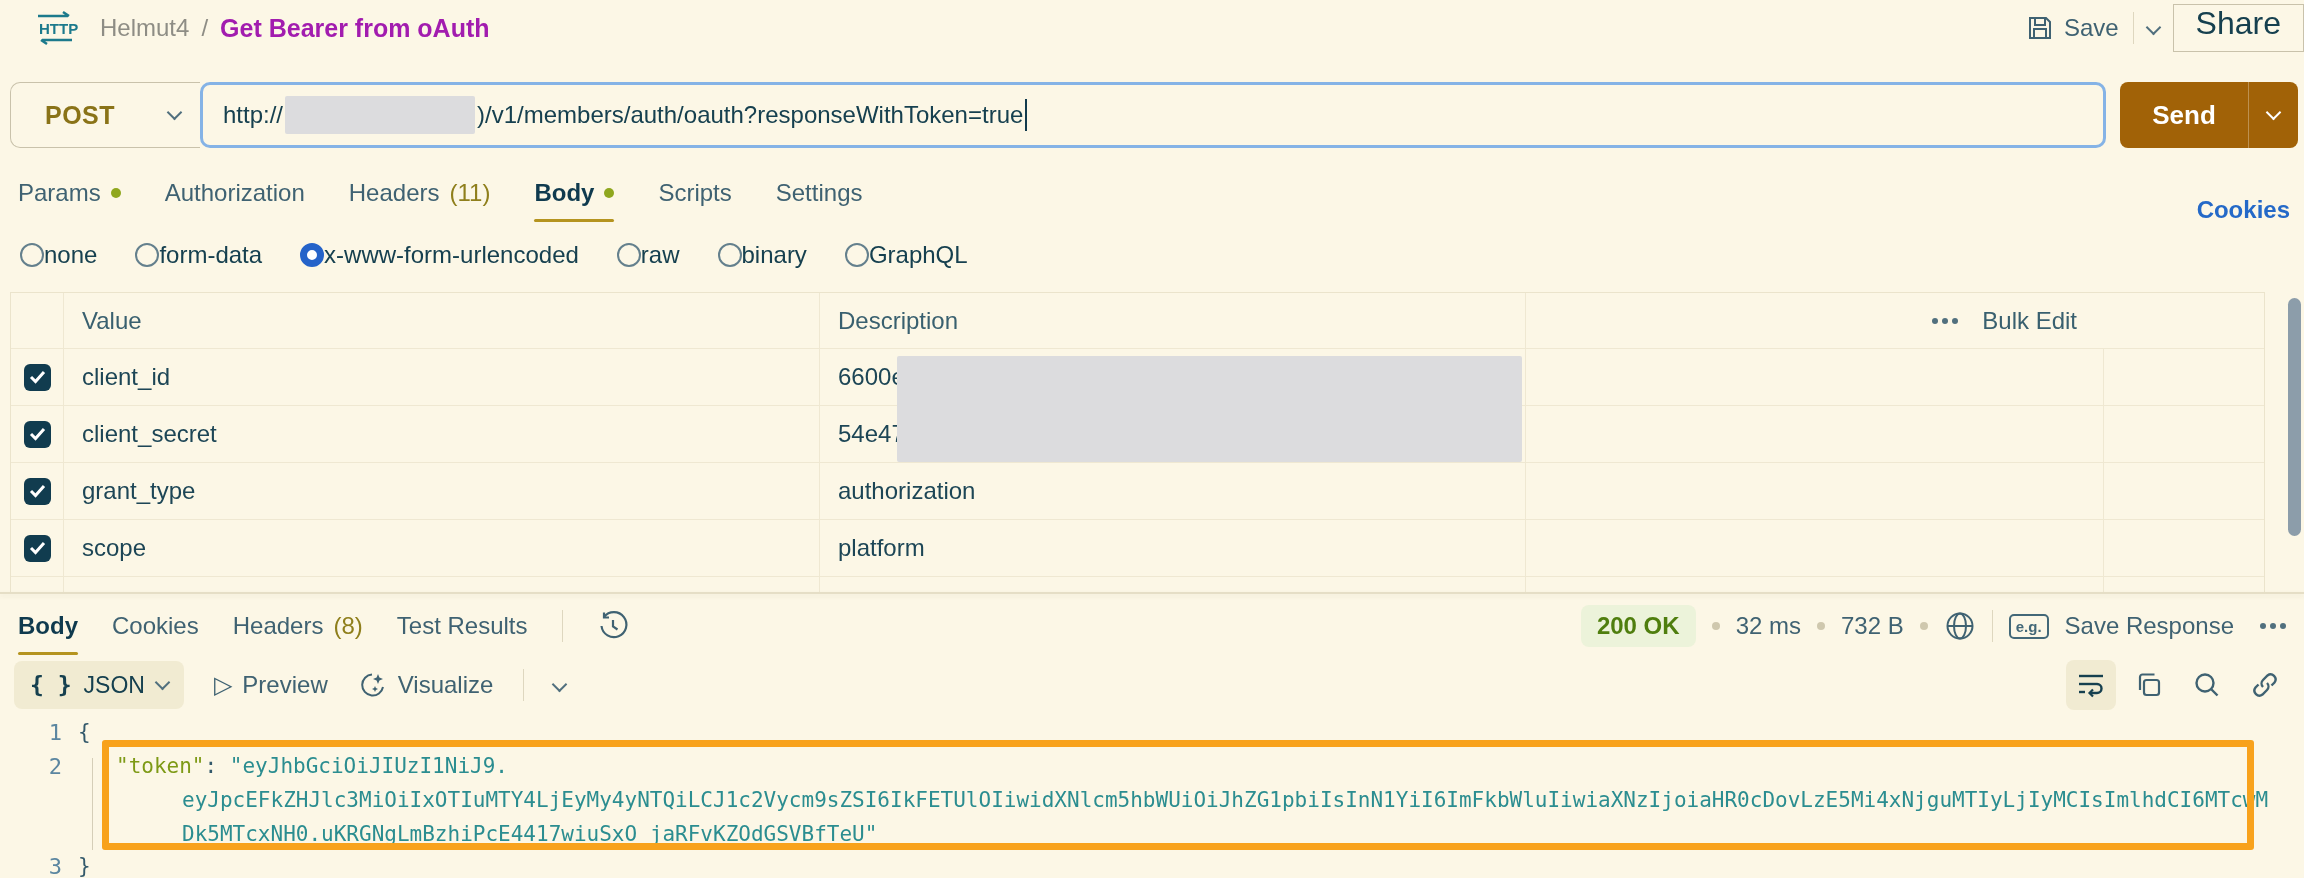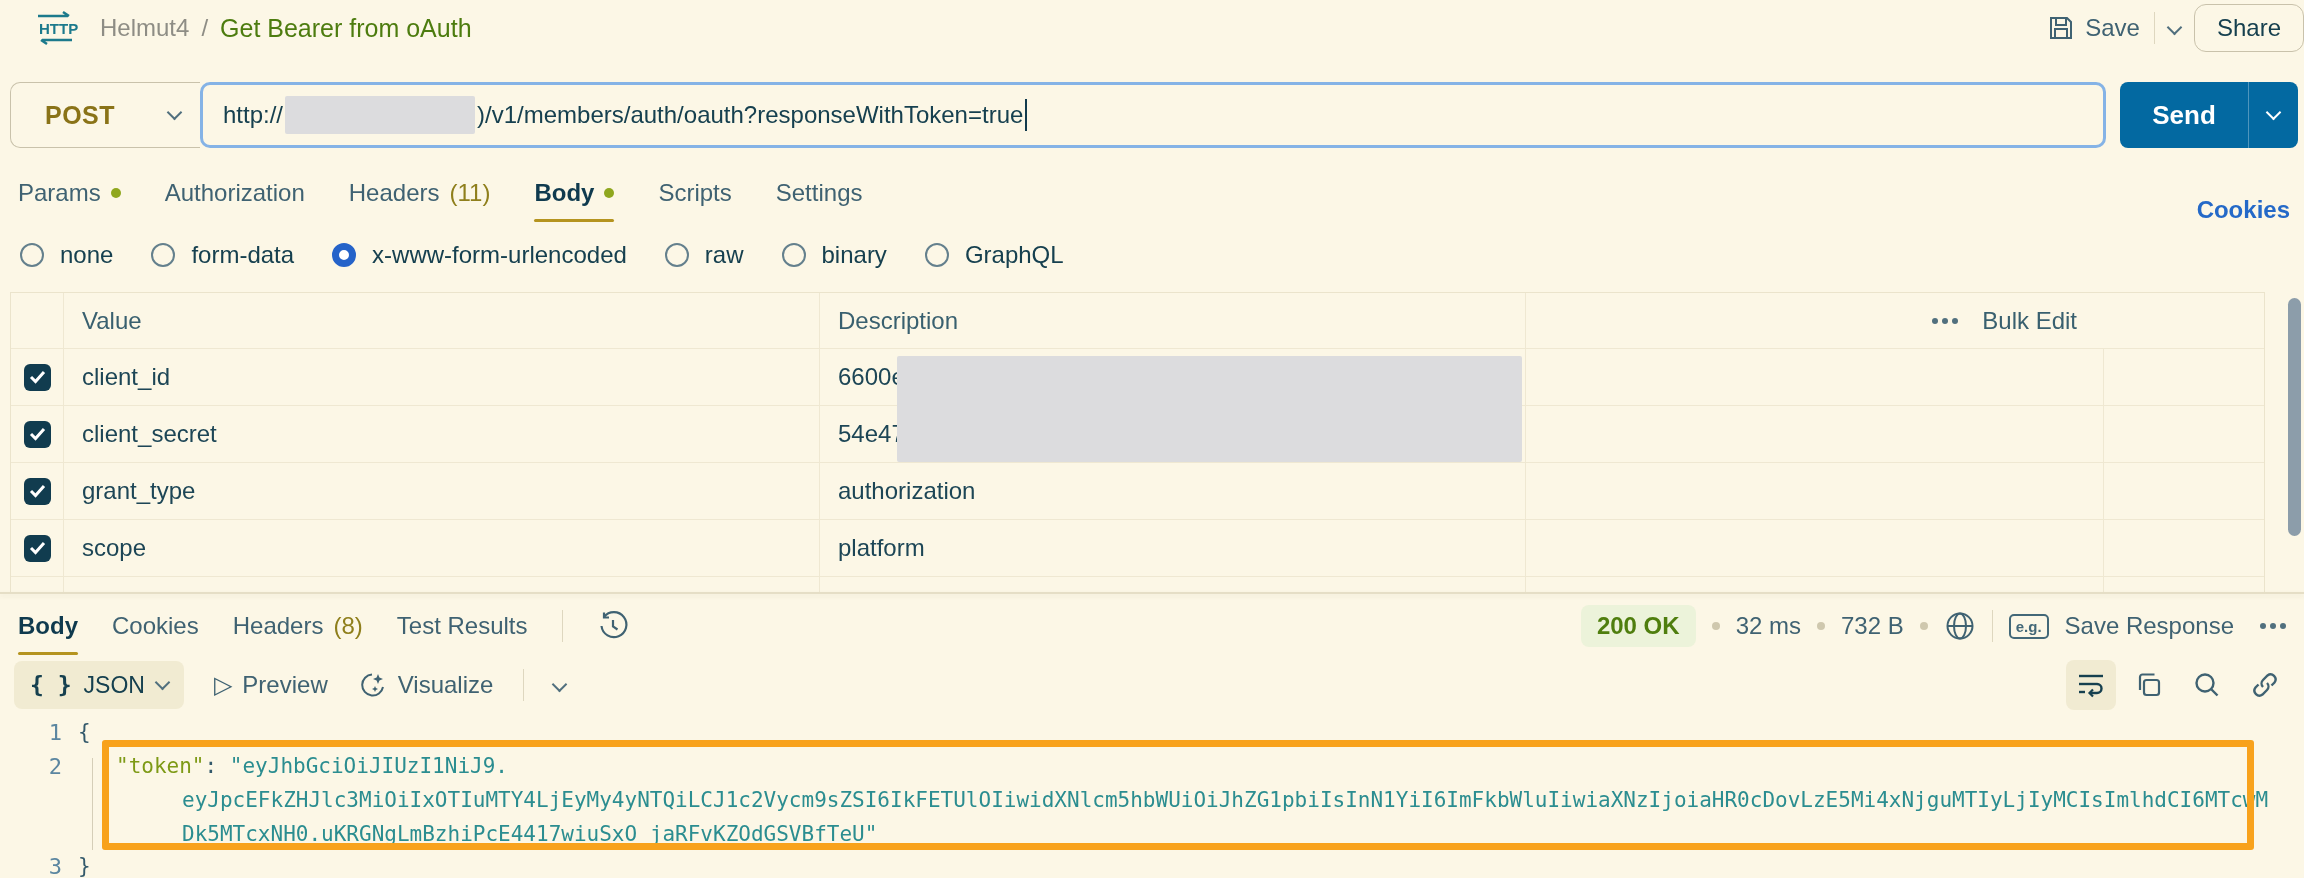--- a/index.html
+++ b/index.html
@@ -9,50 +9,50 @@
     background:#FCF7E6;
     font-family:"Liberation Sans", sans-serif;
     color:#1D4656;
   }
   .abs { position:absolute; }
 
   
   .topbar { left:16px; top:0; width:100%; height:56px; padding:0 16px; display:flex; align-items:center; }
   .crumb-parent { color:#8E8D85; font-size:24px; margin-right:12px; }
   .crumb-sep { color:#8E8D85; font-size:24px; margin-right:12px; }
-  .crumb-current { color:#4d7c0f; font-size:25px; font-weight:normal; }
+  .crumb-current { color:#a21caf; font-size:25px; font-weight:bold; }
   .topbar-right { margin-left:auto; display:flex; align-items:center; gap:14px; }
   .txtbtn { display:flex; align-items:center; gap:10px; color:#3F6272; font-size:24px; cursor:pointer; }
   .vdiv { width:1px; height:32px; background:#DED7BF; }
-  .share-btn { border:1.5px solid #C9C2AB; border-radius:12px; height:48px; padding:0 22px; display:flex; align-items:center; color:#16404F; font-size:24px; background:transparent; cursor:pointer; }
+  .share-btn { border:1.5px solid #C9C2AB; border-radius:0; height:48px; padding:0 22px; display:flex; align-items:flex-start; color:#16404F; font-size:32px; background:transparent; cursor:pointer; }
   .chev { width:11px; height:11px; border-left:2.5px solid #51707E; border-bottom:2.5px solid #51707E; transform:rotate(-45deg); margin-top:-5px; display:inline-block; }
   .chev.white { border-color:#fff; }
 
   
   .method-box { left:10px; top:82px; width:190px; height:66px; border:1.5px solid #C9C2AB; border-right:none; border-radius:10px 0 0 10px; display:flex; align-items:center; padding:0 20px 0 34px; cursor:pointer; }
   .method-label { color:#8A7318; font-weight:bold; font-size:25px; letter-spacing:.5px; flex:1; }
   .url-input { left:200px; top:82px; width:1906px; height:66px; border:3px solid #85B3E6; border-radius:10px; display:flex; align-items:center; padding:0 20px; font-size:24px; color:#16404F; background:#FCF7E6; }
   .url-redact { display:inline-block; width:190px; height:38px; background:#DCDCDE; border-radius:2px; margin:0 2px; }
   .caret { display:inline-block; width:2px; height:32px; background:#123B4D; margin-left:2px; }
-  .send-btn { left:2120px; top:82px; width:178px; height:66px; background:#0369a1; border-radius:8px; display:flex; align-items:stretch; cursor:pointer; }
+  .send-btn { left:2120px; top:82px; width:178px; height:66px; background:#a16207; border-radius:8px; display:flex; align-items:stretch; cursor:pointer; }
   .send-main { width:128px; display:flex; align-items:center; justify-content:center; color:#fff; font-size:26px; font-weight:bold; }
   .send-split { flex:1; border-left:1px solid rgba(255,255,255,.3); display:flex; align-items:center; justify-content:center; }
 
   
   .reqtabs { left:2px; top:162px; width:100%; height:62px; padding:0 16px; display:flex; align-items:flex-end; gap:44px; }
   .rtab { position:relative; height:62px; display:flex; align-items:center; gap:10px; font-size:24px; color:#3F6272; cursor:pointer; }
   .rtab .count { color:#8F7F1C; }
   .rtab.active { color:#0F3A4E; font-weight:bold; }
   .rtab.active::after { content:""; position:absolute; left:0; right:0; bottom:2px; height:3px; background:#B5941F; border-radius:2px; }
   .dot { width:10px; height:10px; border-radius:50%; background:#8FA71E; }
   .cookies-link { margin-left:auto; color:#2469C8; font-size:24px; font-weight:bold; cursor:pointer; }
 
   
   .modes { left:0; top:228px; width:100%; height:54px; padding:0 20px; display:flex; align-items:center; gap:38px; }
-  .mode { display:flex; align-items:center; gap:16px; font-size:24px; color:#16404F; cursor:pointer; }
+  .mode { display:flex; align-items:center; gap:0; font-size:24px; color:#16404F; cursor:pointer; }
   .radio { width:24px; height:24px; border-radius:50%; border:2px solid #64808D; background:transparent; }
   .radio.sel { border:7.5px solid #2563C9; background:#fff; }
 
   
   .kvtable { left:10px; top:292px; width:2255px; height:301px; border:1px solid #EBE4CC; border-bottom:none; overflow:hidden; }
   .trow { display:grid; grid-template-columns:52px 756px 706px 578px 1fr; border-bottom:1px solid #EFE8D2; height:57px; }
   .trow.head { height:56px; }
   .tcell { border-left:1px solid #EFE8D2; display:flex; align-items:center; padding:0 18px; font-size:24px; color:#1D4656; overflow:hidden; white-space:nowrap; }
   .tcell:first-child { border-left:none; justify-content:center; padding:0; }
   .tcell.hd { color:#39606F; }

